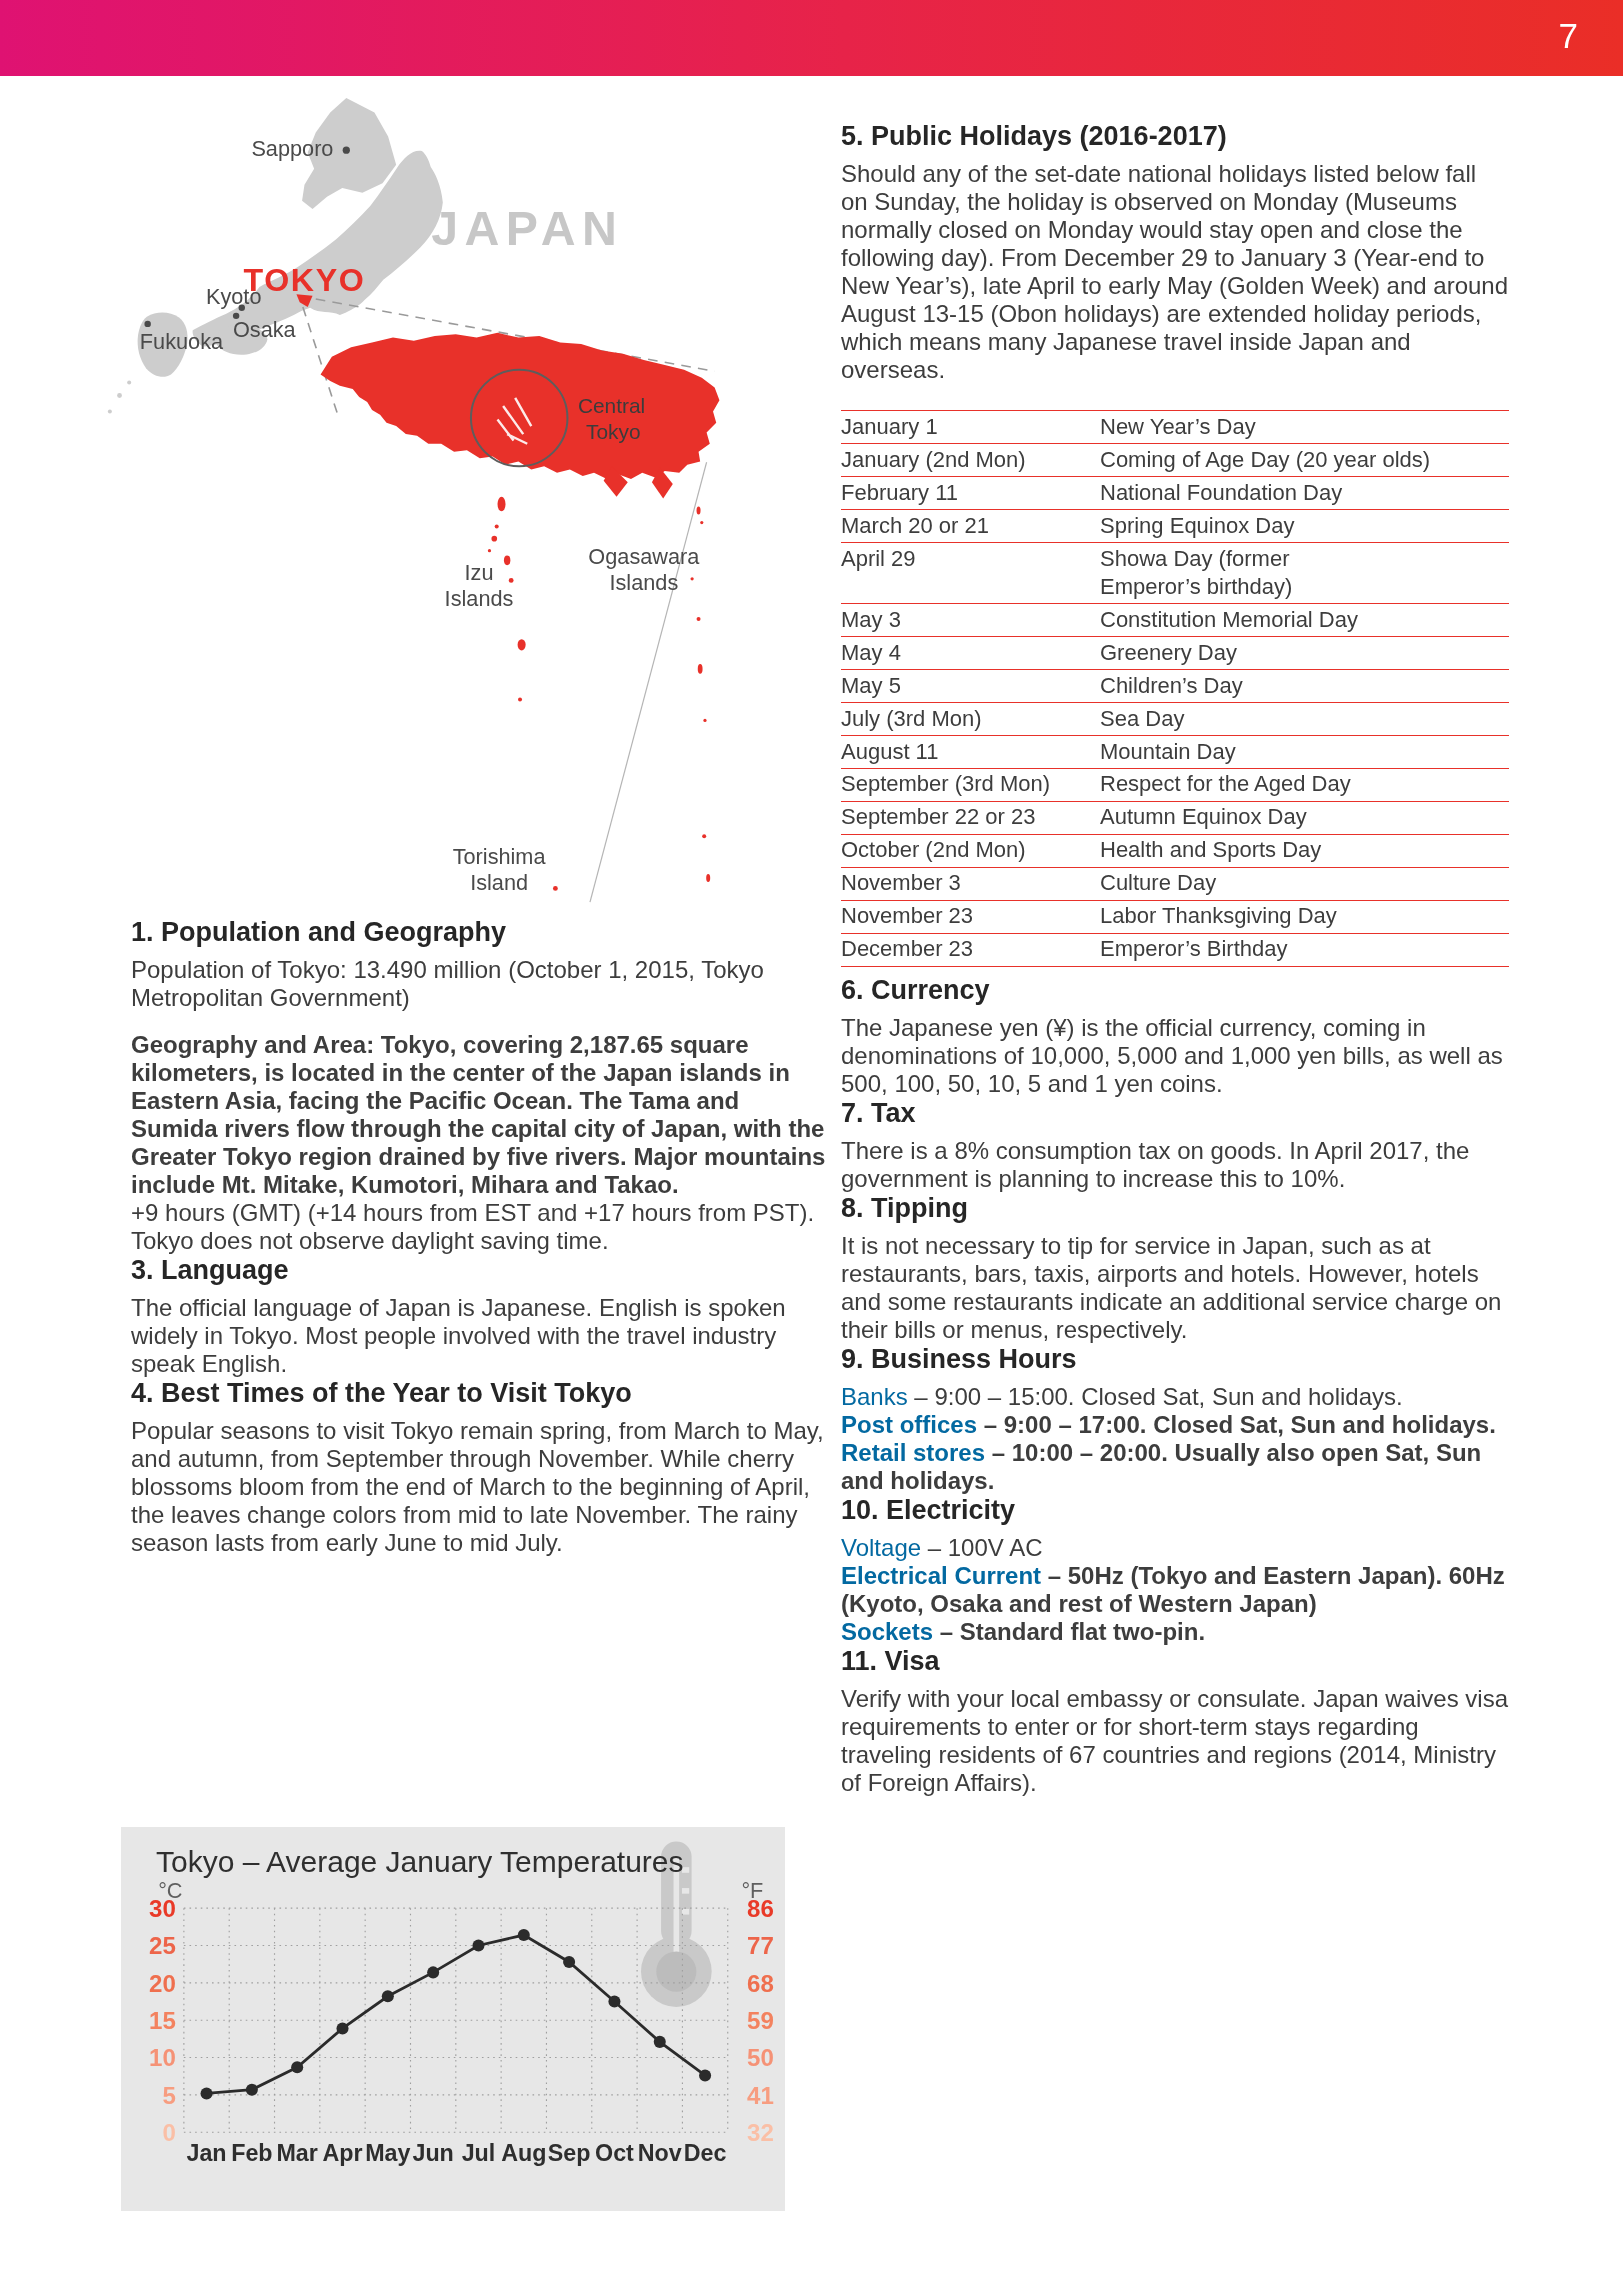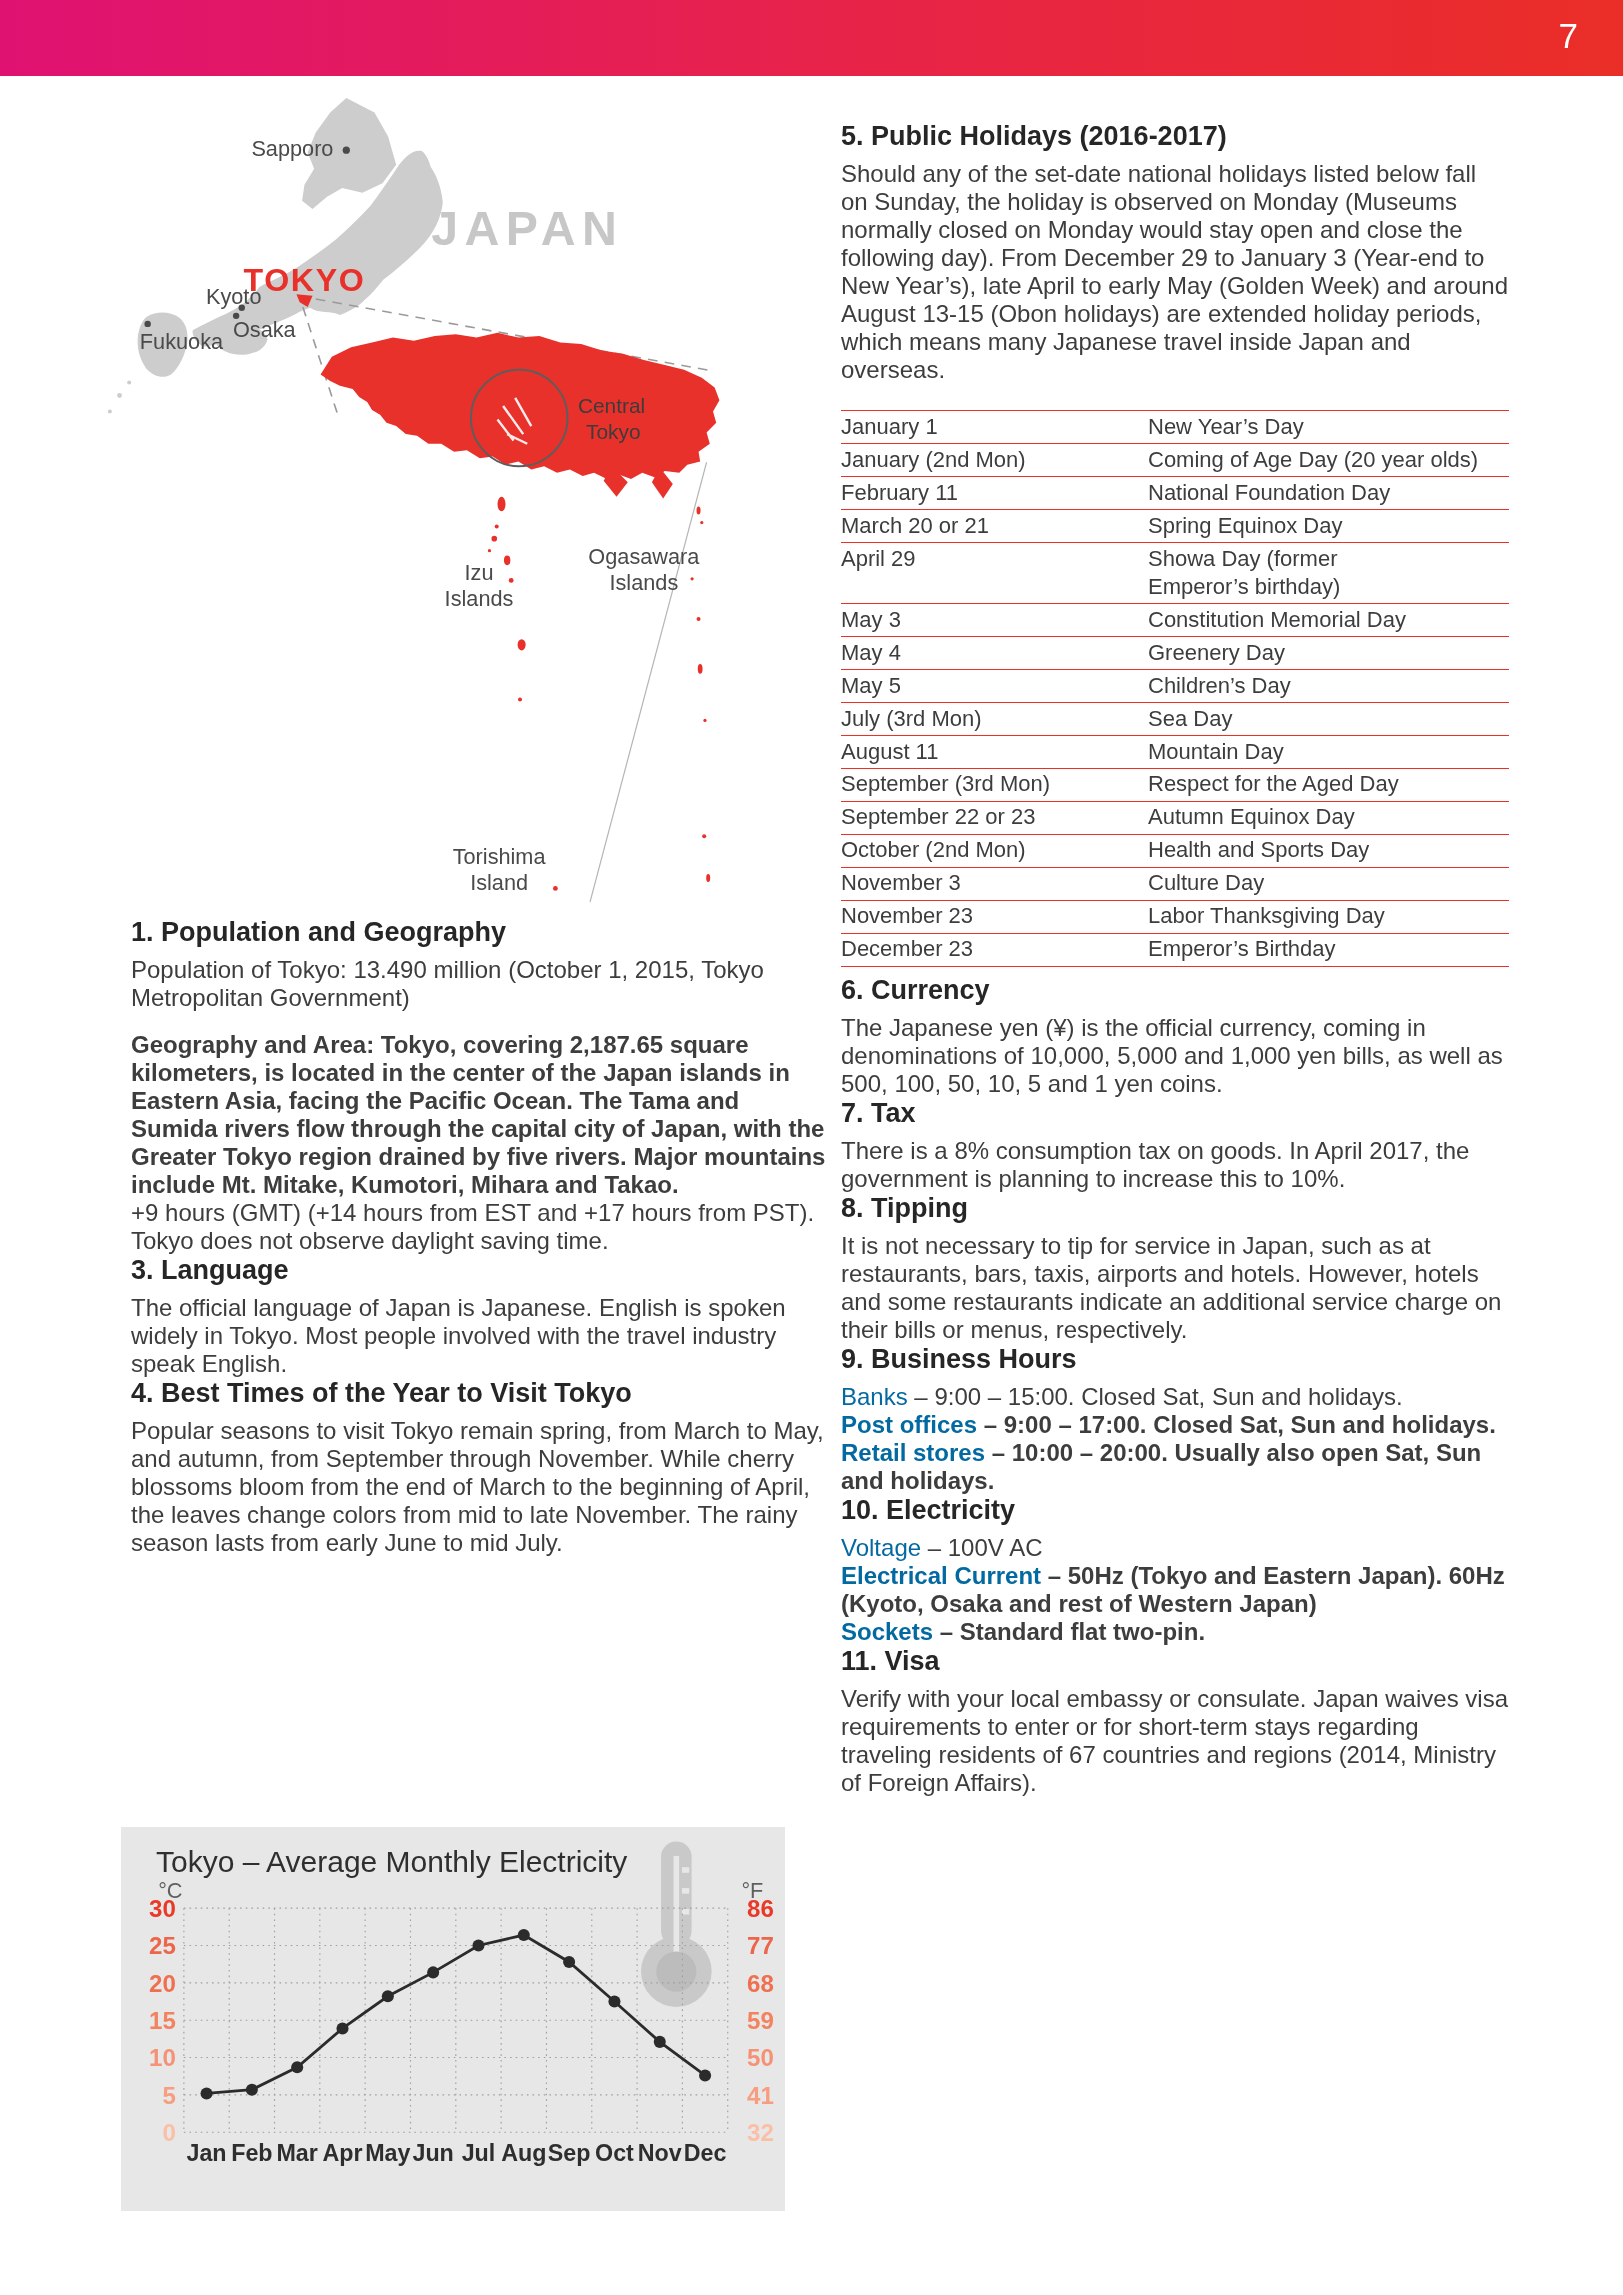--- a/index.html
+++ b/index.html
@@ -10,21 +10,21 @@
   .map-wrap{position:absolute;left:97px;top:88px;width:764px;height:853px;}
   .col-left{position:absolute;left:131px;top:917px;width:698px;}
   .col-right{position:absolute;left:841px;top:121px;width:668px;}
   h3.sec{font-size:27px;font-weight:bold;color:#262626;margin:0 0 8px 0;line-height:1.15;}
   .sec-block{}
   .sec-block:first-child{margin-top:0;}
   p.body{font-size:24px;line-height:28px;color:#3d3d3d;margin:0;}
   p.body + p.body{margin-top:19.3px;font-weight:bold;}
   .lead{color:#0369a1;}
   .holiday-table{margin-top:26px;border-top:1.6px solid #e8312a;margin-bottom:8px;}
-  .holiday-row{display:flex;border-bottom:1.6px solid #e8312a;padding:1.6px 0 2.4px 0;gap:48px;}
+  .holiday-row{display:flex;border-bottom:1.6px solid #e8312a;padding:1.6px 0 2.4px 0;}
   .h-date{width:259px;flex:none;font-size:22px;line-height:28px;color:#3d3d3d;}
   .h-name{flex:1;font-size:22px;line-height:28px;color:#3d3d3d;white-space:pre-line;}
   .chart-panel{position:absolute;left:121px;top:1827px;width:664px;height:384px;background:#e7e7e7;}
   .chart-title{position:absolute;left:35px;top:17.7px;font-size:30px;font-weight:500;color:#2f2f2f;}
   .chart-svg{position:absolute;left:0;top:0;}
   svg text{font-family:"Liberation Sans",sans-serif;}
 </style>
 </head>
 <body>
 
@@ -295,17 +295,17 @@
         <circle cx="275.4583333333333" cy="250.73" r="7.5" fill="#2b2b2b"></circle>
         <circle cx="331.875" cy="210.73999999999998" r="7.5" fill="#2b2b2b"></circle>
         <circle cx="388.29166666666663" cy="180.98000000000002" r="7.5" fill="#2b2b2b"></circle>
         <circle cx="444.7083333333333" cy="147.5" r="7.5" fill="#2b2b2b"></circle>
         <circle cx="501.125" cy="134.48" r="7.5" fill="#2b2b2b"></circle>
         <circle cx="557.5416666666666" cy="167.96" r="7.5" fill="#2b2b2b"></circle>
         <circle cx="613.9583333333333" cy="217.25" r="7.5" fill="#2b2b2b"></circle>
         <circle cx="670.375" cy="267.47" r="7.5" fill="#2b2b2b"></circle>
         <circle cx="726.7916666666666" cy="309.32" r="7.5" fill="#2b2b2b"></circle>
       </svg>
-    <div class="chart-title">Tokyo – Average Monthly Electricity</div>
+    <div class="chart-title">Tokyo – Average January Temperatures</div>
   </div>
 
 </div>
 
 
 </body></html>

